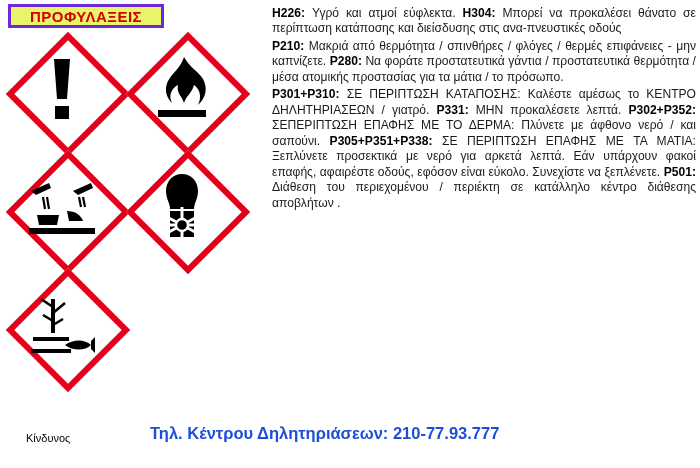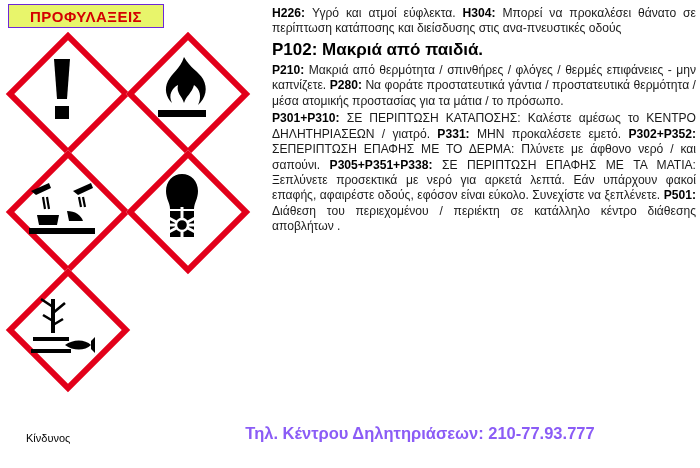--- a/index.html
+++ b/index.html
@@ -30,21 +30,21 @@
     height: 468px;
   }
 
   .title-badge {
     position: absolute;
     left: 8px;
     top: 4px;
     width: 156px;
     height: 24px;
     background: #e8f56b;
-    border: 1px solid #6d28d9;
+    border: 3px solid #6d28d9;
     box-sizing: border-box;
     display: flex;
     align-items: center;
     justify-content: center;
   }
   .title-badge span {
     color: #d40000;
     font-weight: bold;
     font-size: 15px;
     letter-spacing: 0.5px;
@@ -134,24 +134,23 @@
   .blk-gap {
     margin-top: 4px;
   }
 
   
   .footer {
     position: absolute;
     left: 150px;
     top: 424px;
     width: 540px;
-    text-align: center;
     font-size: 16.5px;
     font-weight: bold;
-    color: #8b5cf6;
+    color: #1d4ed8;
   }
 </style>
 </head>
 <body>
 
 <div class="page">
 
   <div class="left-col">
 
     <div class="title-badge">
@@ -245,34 +244,33 @@
     <p class="blk-h">
       <span class="code">H226:</span>
       <span>Υγρό και ατμοί εύφλεκτα.</span>
       <span class="code">H304:</span>
       <span>Μπορεί να προκαλέσει θάνατο σε περίπτωση κατάποσης και διείσδυσης στις ανα-πνευστικές οδούς</span>
     </p>
 
 
 
 
-    <p class="p102">P102: Μακριά από παιδιά.</p>
 
     <p class="blk-h">
       <span class="code">P210:</span>
       <span>Μακριά από θερμότητα / σπινθήρες / φλόγες / θερμές επιφάνειες - μην καπνίζετε.</span>
       <span class="code">P280:</span>
       <span>Να φοράτε προστατευτικά γάντια / προστατευτικά θερμότητα / μέσα ατομικής προστασίας για τα μάτια / το πρόσωπο.</span>
     </p>
 
     <p class="blk-h blk-gap">
       <span class="code">P301+P310:</span>
       <span>ΣΕ ΠΕΡΙΠΤΩΣΗ ΚΑΤΑΠΟΣΗΣ: Καλέστε αμέσως το ΚΕΝΤΡΟ ΔΗΛΗΤΗΡΙΑΣΕΩΝ / γιατρό.</span>
       <span class="code">P331:</span>
-      <span>ΜΗΝ προκαλέσετε εμετό.</span>
+      <span>ΜΗΝ προκαλέσετε λεπτά.</span>
       <span class="code">P302+P352:</span>
       <span>ΣΕΠΕΡΙΠΤΩΣΗ ΕΠΑΦΗΣ ΜΕ ΤΟ ΔΕΡΜΑ: Πλύνετε με άφθονο νερό / και σαπούνι.</span>
       <span class="code">P305+P351+P338:</span>
       <span>ΣΕ ΠΕΡΙΠΤΩΣΗ ΕΠΑΦΗΣ ΜΕ ΤΑ ΜΑΤΙΑ: Ξεπλύνετε προσεκτικά με νερό για αρκετά λεπτά. Εάν υπάρχουν φακοί επαφής, αφαιρέστε οδούς, εφόσον είναι εύκολο. Συνεχίστε να ξεπλένετε.</span>
       <span class="code">P501:</span>
       <span>Διάθεση του περιεχομένου / περιέκτη σε κατάλληλο κέντρο διάθεσης αποβλήτων .</span>
     </p>
 
   </div>
 

